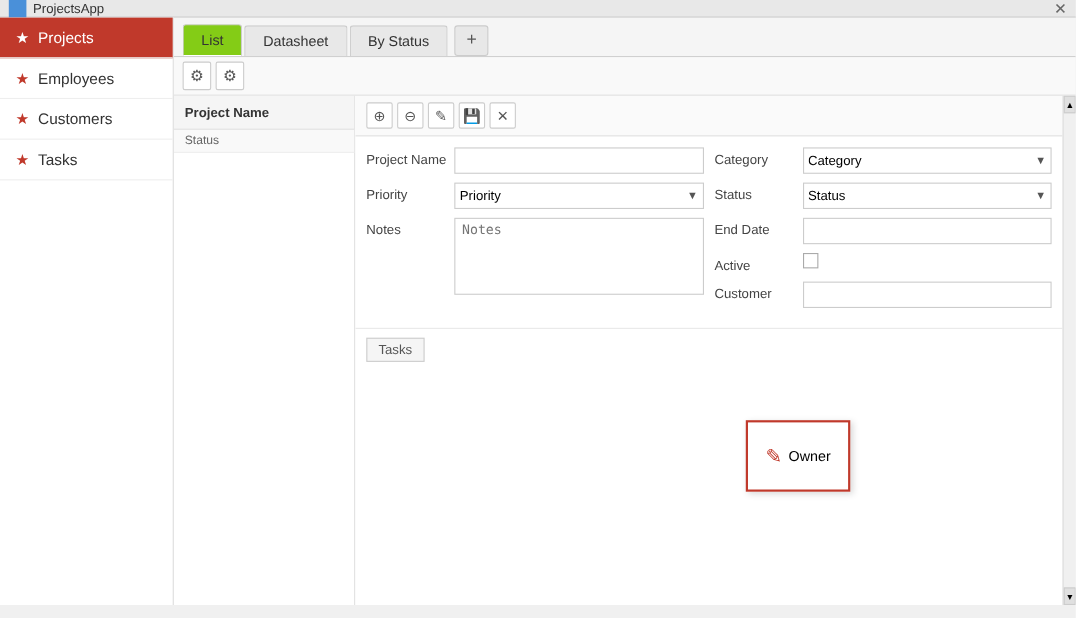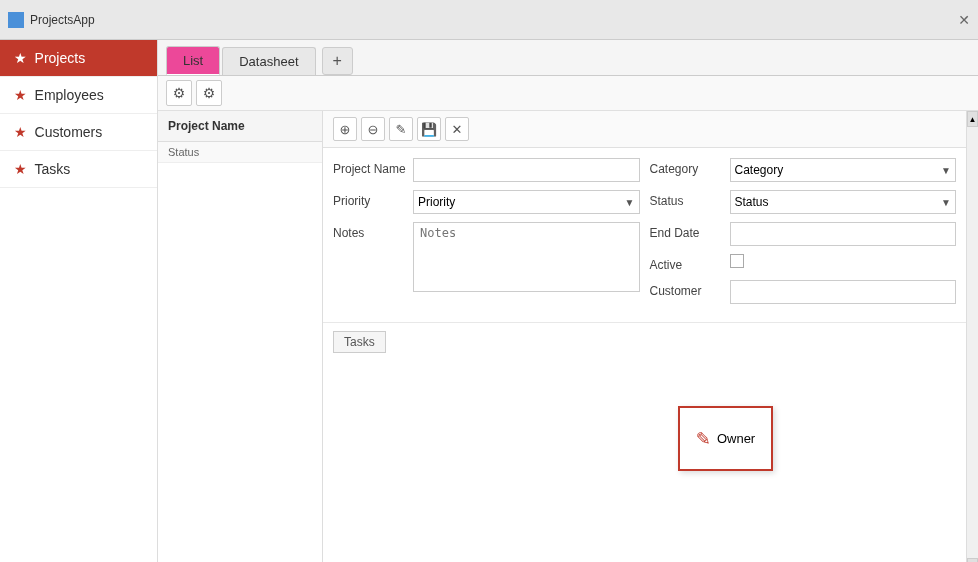--- a/index.html
+++ b/index.html
@@ -1,20 +1,20 @@
 <!DOCTYPE html>
 <html><head>
   <meta charset="utf-8">
   <style>
     * { box-sizing: border-box; margin: 0; padding: 0; }
     body { font-family: 'Segoe UI', Arial, sans-serif; font-size: 13px; background: #f0f0f0; overflow: hidden; }
 
     
     .title-bar {
-      height: 40px;
+      height: 16px;
       background: #e8e8e8;
       border-bottom: 1px solid #ccc;
       display: flex;
       align-items: center;
       padding: 0 8px;
       font-size: 12px;
       color: #333;
     }
     .title-bar-icon {
       width: 16px; height: 16px;
@@ -100,21 +100,21 @@
       cursor: pointer;
       border: 1px solid #ccc;
       border-bottom: none;
       background: #e8e8e8;
       margin-right: 2px;
       border-radius: 3px 3px 0 0;
       font-size: 13px;
       color: #333;
     }
     .tab.active {
-      background: #ec4899;
+      background: #84cc16;
       border-bottom: 1px solid #fff;
       z-index: 1;
     }
     .tab-add {
       padding: 4px 10px;
       cursor: pointer;
       color: #555;
       font-size: 16px;
       border: 1px solid #ccc;
       background: #e8e8e8;
@@ -354,20 +354,21 @@
       <span class="star-icon">★</span>
       <span>Tasks</span>
     </div>
   </div>
 
   <div class="content-area">
 
     <div class="tabs-bar">
       <div class="tab active">List</div>
       <div class="tab">Datasheet</div>
+      <div class="tab">By Status</div>
       <div class="tab-add">+</div>
     </div>
 
     <div class="toolbar">
       <div class="toolbar-btn">
         <span>⚙</span>
       </div>
       <div class="toolbar-btn">
         <span>⚙</span>
       </div>

